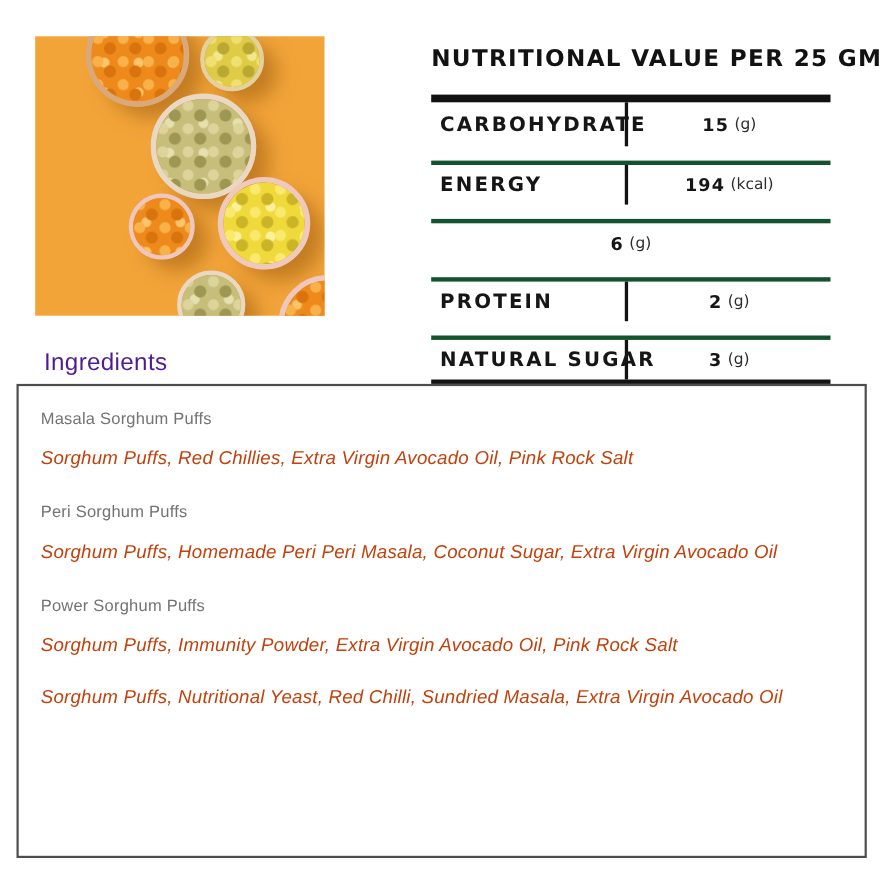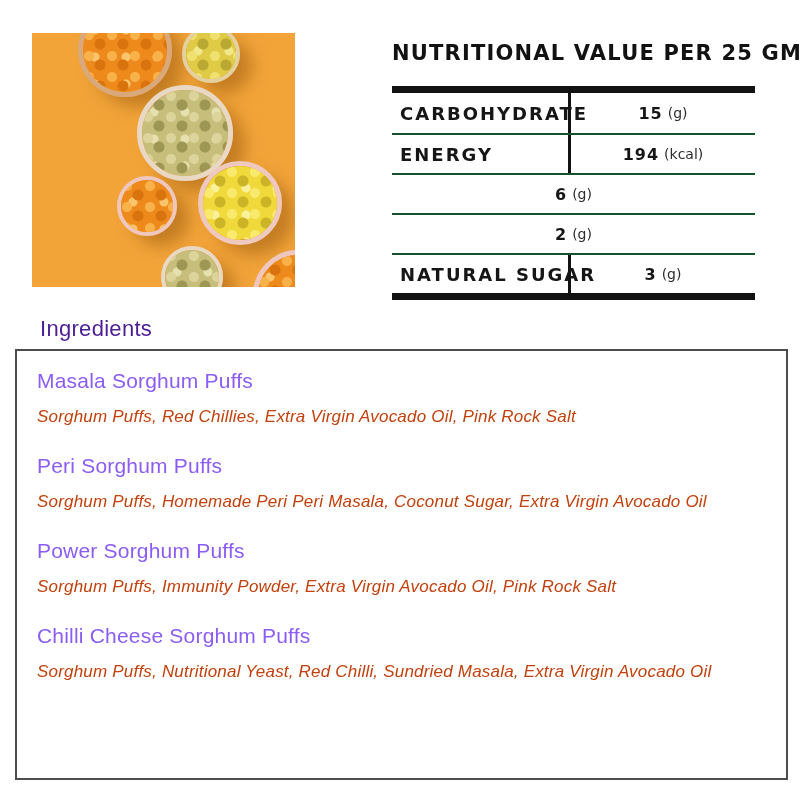--- a/index.html
+++ b/index.html
@@ -59,21 +59,21 @@
 
   
   .nutrition { position:absolute; left:392px; top:40px; width:363px; }
   .n-title {
     text-align:center; font-family:"DejaVu Sans", sans-serif;
     font-weight:700; font-size:21px; letter-spacing:1.2px; color:#121212;
     line-height:26px; white-space:nowrap;
   }
   .n-table { margin-top:20px; border-top:7px solid #121212; border-bottom:7px solid #121212; }
   .n-row { display:flex; height:40px; align-items:stretch; }
-  .n-row + .n-row { border-top:2px solid #14532d; }
+  .n-row + .n-row { border-top:4px solid #14532d;margin-top:13px; }
   .n-label {
     width:49.3%; border-right:3px solid #121212;
     display:flex; align-items:center; padding-left:8px;
     font-family:"DejaVu Sans", sans-serif; font-weight:700;
     font-size:18px; letter-spacing:2px; color:#161616; white-space:nowrap;
   }
   .n-value {
     flex:1; display:flex; align-items:center; justify-content:center;
     font-family:"DejaVu Sans", sans-serif; color:#161616;
   }
@@ -86,21 +86,21 @@
     font-size:22px; color:#4c1d95; letter-spacing:.3px;
   }
   .ing-box {
     position:absolute; left:15px; top:349px; width:773px; height:431px;
     border:2px solid #4d4d4d; background:#fff;
     padding:15px 20px 10px 20px; overflow:hidden;
   }
   .ing-item { margin-bottom:22px; }
   .ing-item:last-child { margin-bottom:0; }
   .ing-name {
-    font-size:21px; line-height:30px; color:#8b5cf6;
+    font-size:15px; line-height:30px; color:#737373;
     letter-spacing:.2px; margin-bottom:8px;
   }
   .ing-list {
     font-style:italic; font-size:17px; line-height:25px;
     color:#c2410c; letter-spacing:.2px; white-space:nowrap;
   }
 </style>
 </head>
 <body>
 
@@ -147,20 +147,21 @@
           <span class="n-unit">(kcal)</span>
         </div>
       </div>
       <div class="n-row">
         <div class="n-value">
           <span class="n-num">6</span>
           <span class="n-unit">(g)</span>
         </div>
       </div>
       <div class="n-row">
+        <div class="n-label">PROTEIN</div>
         <div class="n-value">
           <span class="n-num">2</span>
           <span class="n-unit">(g)</span>
         </div>
       </div>
       <div class="n-row">
         <div class="n-label">NATURAL SUGAR</div>
         <div class="n-value">
           <span class="n-num">3</span>
           <span class="n-unit">(g)</span>
@@ -178,18 +179,17 @@
     </div>
     <div class="ing-item">
       <div class="ing-name">Peri Sorghum Puffs</div>
       <div class="ing-list">Sorghum Puffs, Homemade Peri Peri Masala, Coconut Sugar, Extra Virgin Avocado Oil</div>
     </div>
     <div class="ing-item">
       <div class="ing-name">Power Sorghum Puffs</div>
       <div class="ing-list">Sorghum Puffs, Immunity Powder, Extra Virgin Avocado Oil, Pink Rock Salt</div>
     </div>
     <div class="ing-item">
-      <div class="ing-name">Chilli Cheese Sorghum Puffs</div>
       <div class="ing-list">Sorghum Puffs, Nutritional Yeast, Red Chilli, Sundried Masala, Extra Virgin Avocado Oil</div>
     </div>
   </div>
 
 </div>
 
 </body></html>

